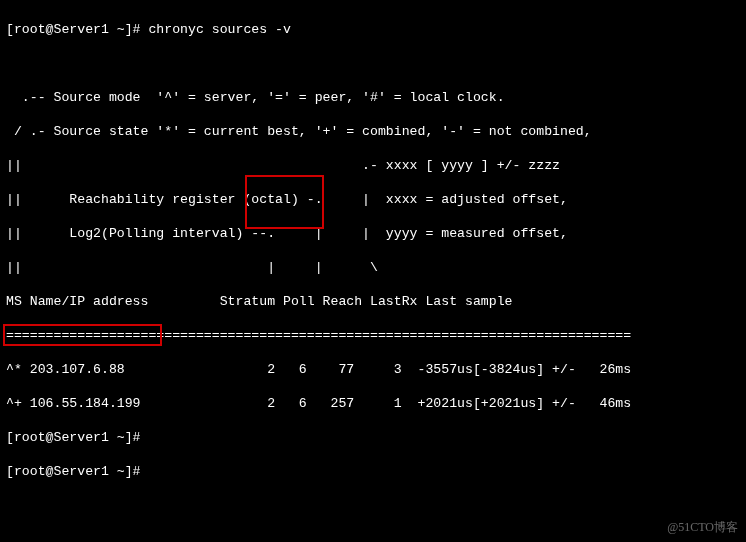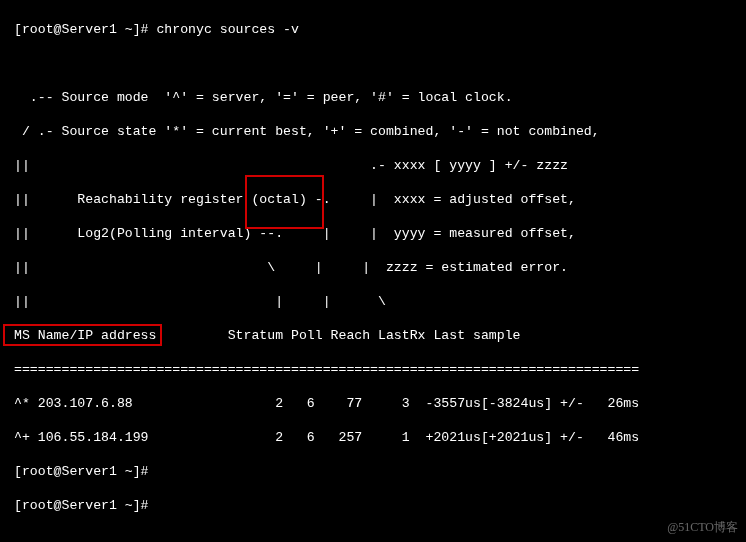--- a/index.html
+++ b/index.html
@@ -12,21 +12,21 @@
     font-family: "Courier New", Courier, monospace;
     font-size: 13.2px;
     line-height: 17px;
     overflow: hidden;
     position: relative;
   }
   .terminal {
     padding: 4px 6px;
     white-space: pre;
   }
-  .row { display: block; margin-left: 8px; }
+  .row { display: block; }
   .prompt { color: #fff; }
   .hl-red {
     border: 2px solid #d00000;
     position: absolute;
     pointer-events: none;
   }
   .watermark {
     position: absolute;
     right: 8px;
     bottom: 6px;
@@ -39,21 +39,20 @@
 <body>
 
 <div class="terminal">
 <span class="row"><span class="prompt">[root@Server1 ~]# </span><span>chronyc sources -v</span></span>
 <span class="row"> </span>
 <span class="row">  .-- Source mode  '^' = server, '=' = peer, '#' = local clock.</span>
 <span class="row"> / .- Source state '*' = current best, '+' = combined, '-' = not combined,</span>
 <span class="row">||                                           .- xxxx [ yyyy ] +/- zzzz</span>
 <span class="row">||      Reachability register (octal) -.     |  xxxx = adjusted offset,</span>
 <span class="row">||      Log2(Polling interval) --.     |     |  yyyy = measured offset,</span>
-<span class="row">||                              \     |     |  zzzz = estimated error.</span>
 <span class="row">||                               |     |      \</span>
 <span class="row">MS Name/IP address         Stratum Poll Reach LastRx Last sample</span>
 <span class="row">===============================================================================</span>
 <span class="row">^* 203.107.6.88                  2   6    77     3  -3557us[-3824us] +/-   26ms</span>
 <span class="row">^+ 106.55.184.199                2   6   257     1  +2021us[+2021us] +/-   46ms</span>
 <span class="row">[root@Server1 ~]#</span>
 <span class="row">[root@Server1 ~]#</span>
 
 
 

